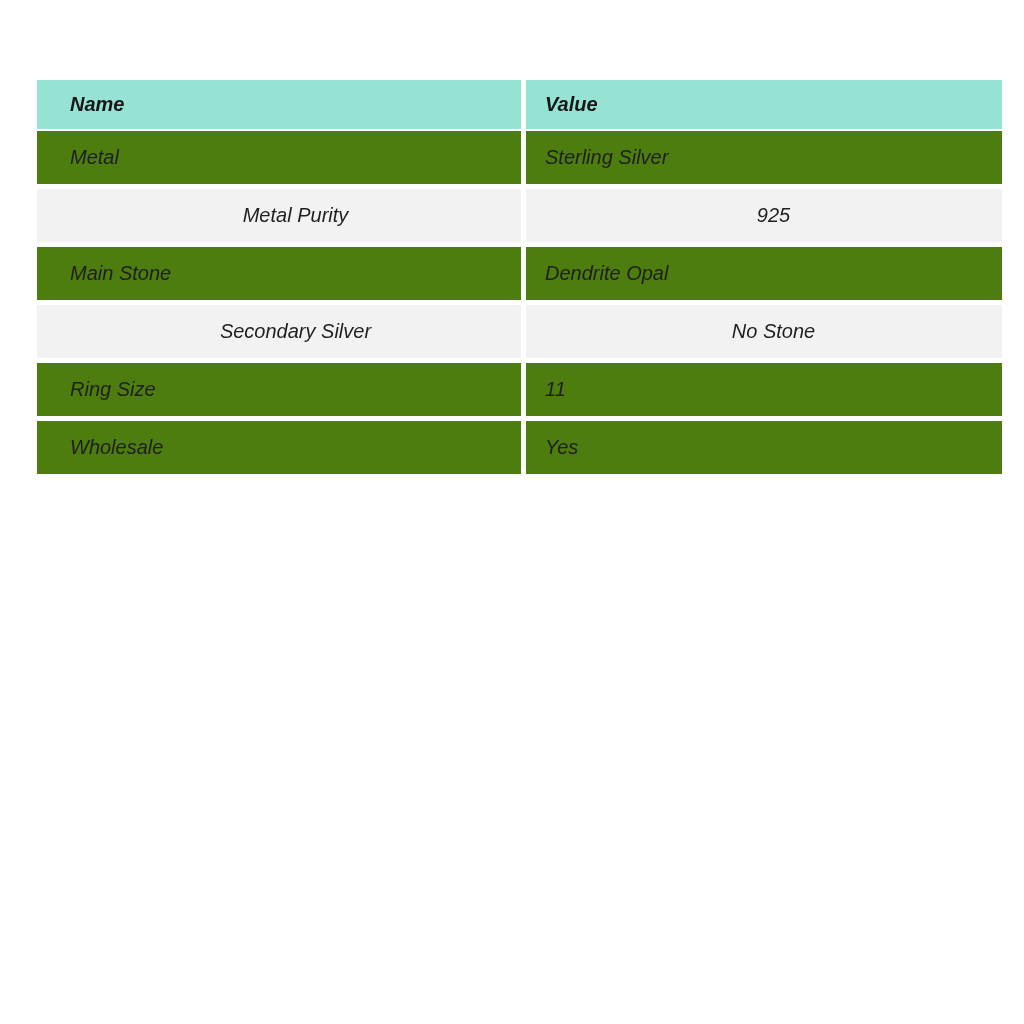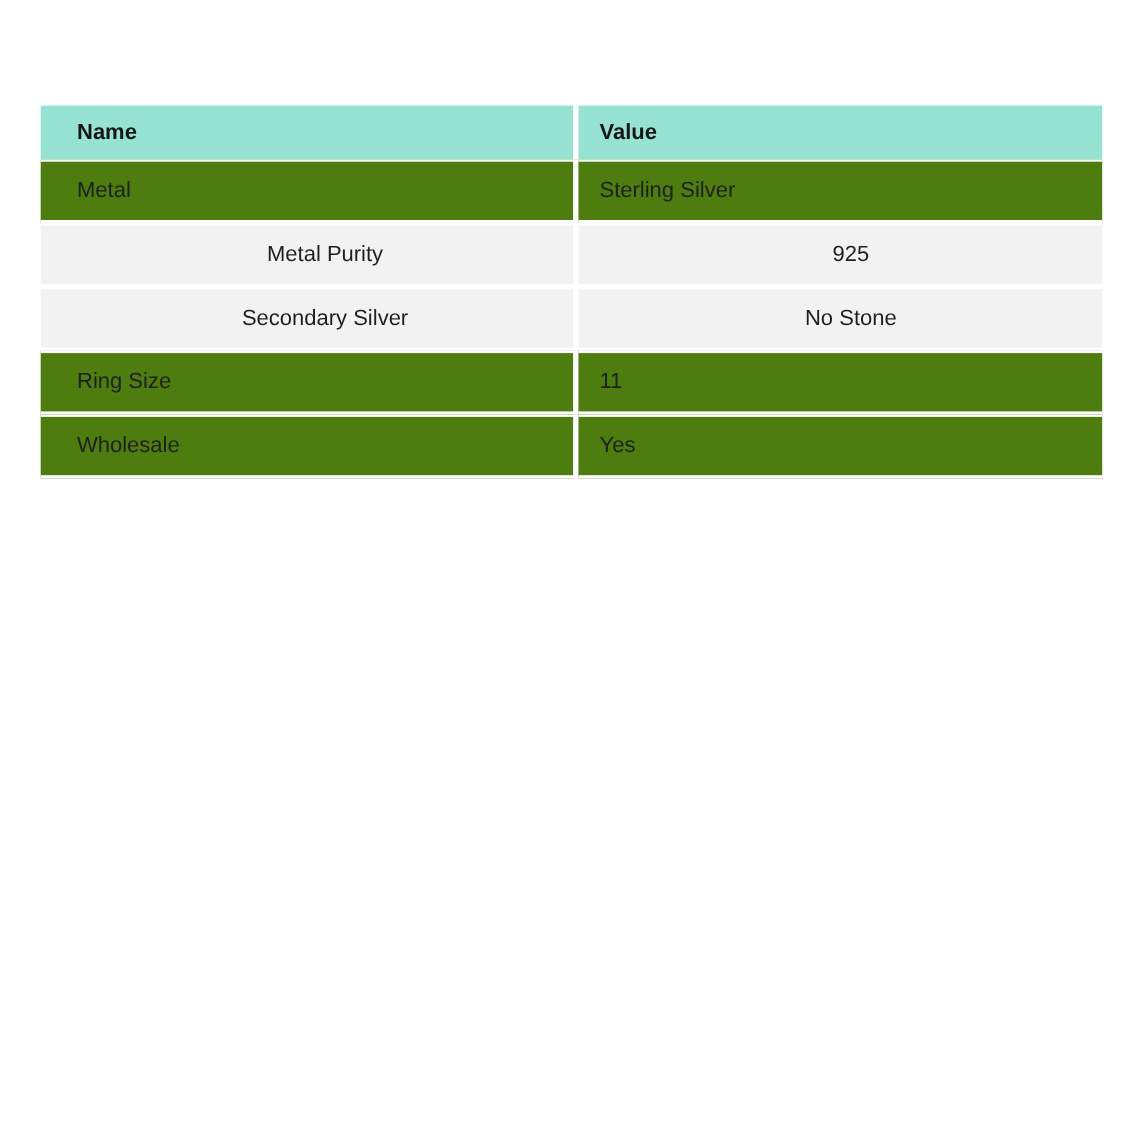--- a/index.html
+++ b/index.html
@@ -6,25 +6,26 @@
   html, body {
     width: 1024px;
     height: 1024px;
     background: #ffffff;
     font-family: "Liberation Sans", "DejaVu Sans", sans-serif;
     color: #1f1f1f;
   }
   .attr-table {
     position: absolute;
     left: 37px;
-    top: 96px;
+    top: 80px;
     width: 965px;
     border-collapse: separate;
     border-spacing: 0;
     table-layout: fixed;
+    font-style: italic;
   }
   .attr-table col.col-name  { width: 489px; }
   .attr-table col.col-value { width: 476px; }
   .attr-table th, .attr-table td {
     vertical-align: middle;
     text-align: left;
     font-size: 20px;
     white-space: nowrap;
     overflow: hidden;
   }
@@ -64,20 +65,24 @@
   </thead>
   <tbody>
     <tr>
       <td class="c-name">Metal</td>
       <td class="c-value">Sterling Silver</td>
     </tr>
     <tr class="alt">
       <td class="c-name">Metal Purity</td>
       <td class="c-value">925</td>
     </tr>
+    <tr>
+      <td class="c-name">Main Stone</td>
+      <td class="c-value">Dendrite Opal</td>
+    </tr>
     <tr class="alt">
       <td class="c-name">Secondary Silver</td>
       <td class="c-value">No Stone</td>
     </tr>
     <tr>
       <td class="c-name">Ring Size</td>
       <td class="c-value">11</td>
     </tr>
     <tr>
       <td class="c-name">Wholesale</td>

